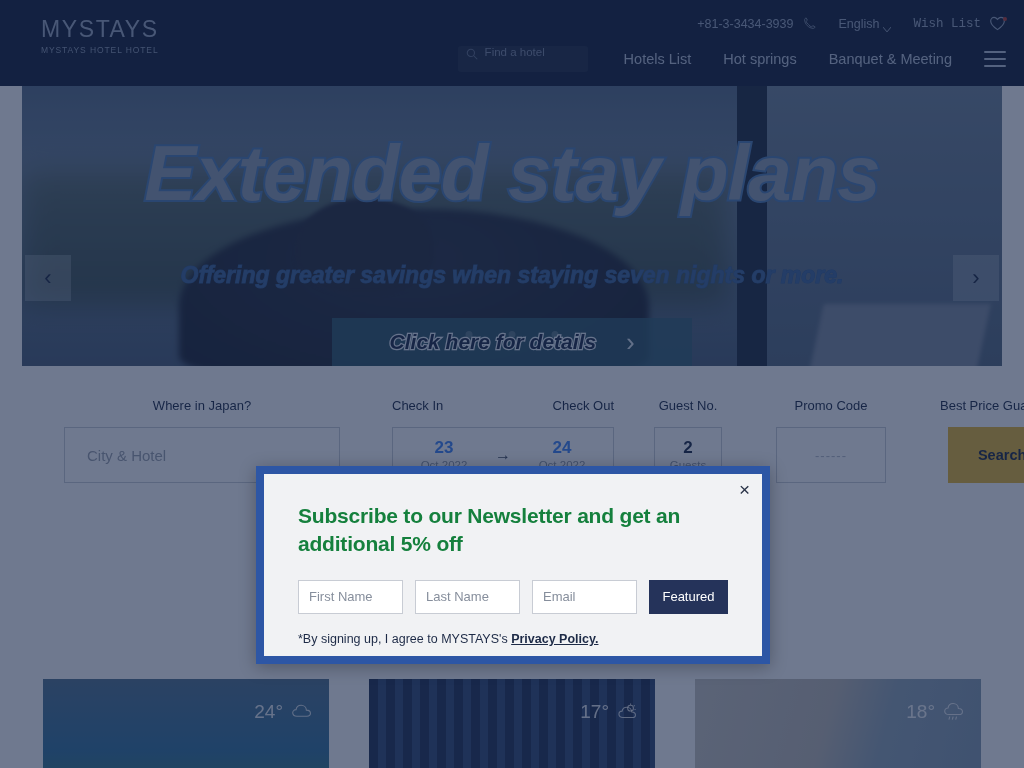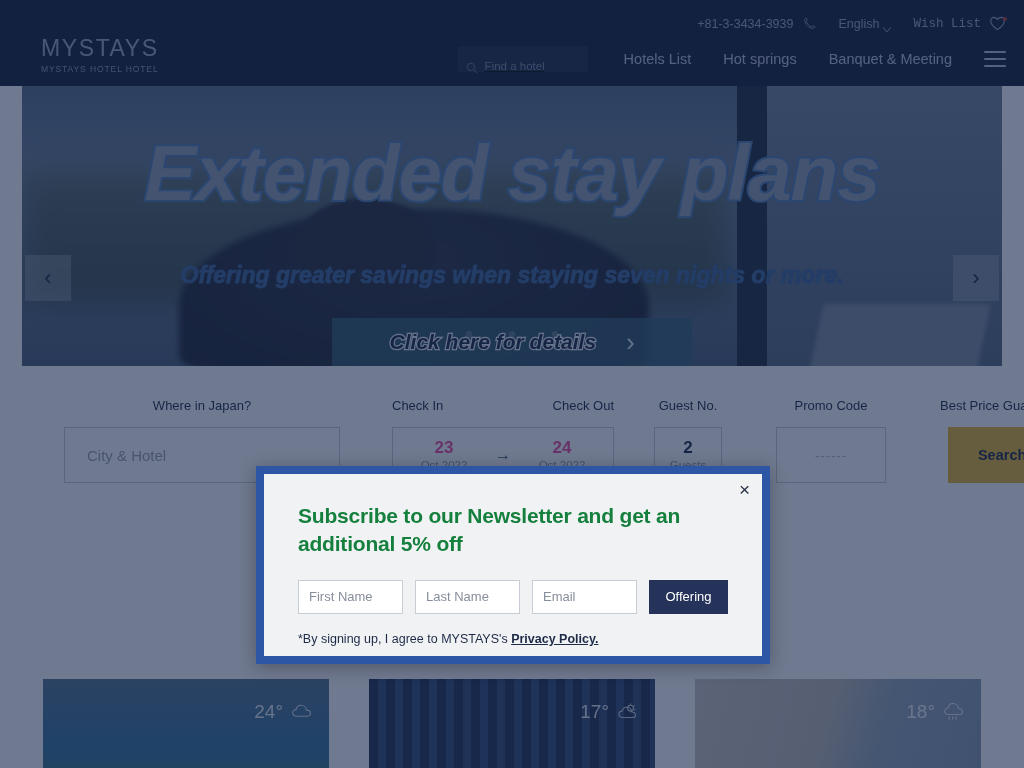--- a/index.html
+++ b/index.html
@@ -17,21 +17,21 @@
     background: rgba(23, 38, 74, 0.62);
     pointer-events: none;
   }
 
   
   .header {
     position: relative; z-index: 10;
     height: 86px; background: #0e1a33;
     padding: 0 20px 0 40px;
   }
-  .logo-wrap { position: absolute; left: 41px; top: 37px; }
+  .logo-wrap { position: absolute; left: 41px; top: 18px; }
   .logo-main {
     font-size: 23px; letter-spacing: 1.6px; color: #9aa6bd;
     font-family: "Liberation Sans", sans-serif; font-weight: 300; line-height: 1;
   }
   .logo-sub {
     font-size: 8.5px; letter-spacing: 0.9px; color: #8d99b1;
     margin-top: 5px; line-height: 1;
   }
 
   .topbar {
@@ -49,22 +49,22 @@
     position: absolute; right: -1px; top: 1px;
     width: 4px; height: 4px; border-radius: 50%; background: #c0392b;
   }
 
   .navbar {
     position: absolute; right: 18px; top: 46px;
     display: flex; align-items: center; gap: 0;
   }
   .searchbox {
     width: 130px; height: 26px; background: rgba(255,255,255,0.055);
-    border-radius: 3px; display: flex; align-items: flex-end;
-    padding: 0 8px; gap: 7px; margin-right: 36px; text-decoration: underline;
+    border-radius: 3px; display: flex; align-items: flex-start;
+    padding: 0 8px; gap: 7px; margin-right: 36px;
   }
   .search-ico { width: 12px; height: 12px; flex: 0 0 auto; opacity: .7; }
   .search-ph { font-size: 11.5px; color: #7b87a0; }
   .nav-link {
     font-size: 14.5px; color: #b9c3d6; margin-right: 32px;
     white-space: nowrap; font-weight: 300;
   }
   .hamburger { width: 22px; display: flex; flex-direction: column; gap: 5px; }
   .hamburger span { display: block; height: 2px; background: #b9c3d6; border-radius: 1px; }
 
@@ -167,21 +167,21 @@
   .f-dest .bk-input { width: 276px; padding-left: 22px; }
   .dest-ph { font-size: 15px; color: #9aa0ab; }
 
   .f-dates { width: 222px; margin-left: 52px; }
   .dates-box {
     width: 222px; border: 1px solid #c7ccd6; height: 56px;
     display: flex; align-items: center; justify-content: space-between;
     padding: 0 14px;
   }
   .date-cell { text-align: center; width: 74px; }
-  .date-day { font-size: 17px; font-weight: bold; color: #ec4899; line-height: 1.05; }
+  .date-day { font-size: 17px; font-weight: bold; color: #3b82f6; line-height: 1.05; }
   .date-mo { font-size: 11.5px; color: #8e96a5; margin-top: 2px; }
   .date-arrow { font-size: 16px; color: #3b4657; }
 
   .f-guest { width: 68px; margin-left: 40px; }
   .f-guest .bk-input { width: 68px; justify-content: center; flex-direction: column; }
   .guest-n { font-size: 17px; font-weight: bold; color: #16233f; line-height: 1.05; }
   .guest-l { font-size: 11.5px; color: #8e96a5; margin-top: 2px; }
 
   .f-promo { width: 110px; margin-left: 54px; }
   .f-promo .bk-input { width: 110px; justify-content: center; }
@@ -443,21 +443,21 @@
   <div id="backdrop"></div>
 
   <div class="modal">
     <div class="modal-inner">
       <button class="modal-close">×</button>
       <div class="modal-title">Subscribe to our Newsletter and get an additional 5% off</div>
       <div class="modal-form">
         <input class="m-input" type="text" placeholder="First Name" style="">
         <input class="m-input" type="text" placeholder="Last Name" style="">
         <input class="m-input" type="text" placeholder="Email" style="">
-        <button class="m-sub">Offering</button>
+        <button class="m-sub">Featured</button>
       </div>
       <div class="modal-note">
         <span>*By signing up, I agree to MYSTAYS's </span><a href="#">Privacy Policy.</a>
       </div>
     </div>
   </div>
 
 </div>
 
 </body></html>

